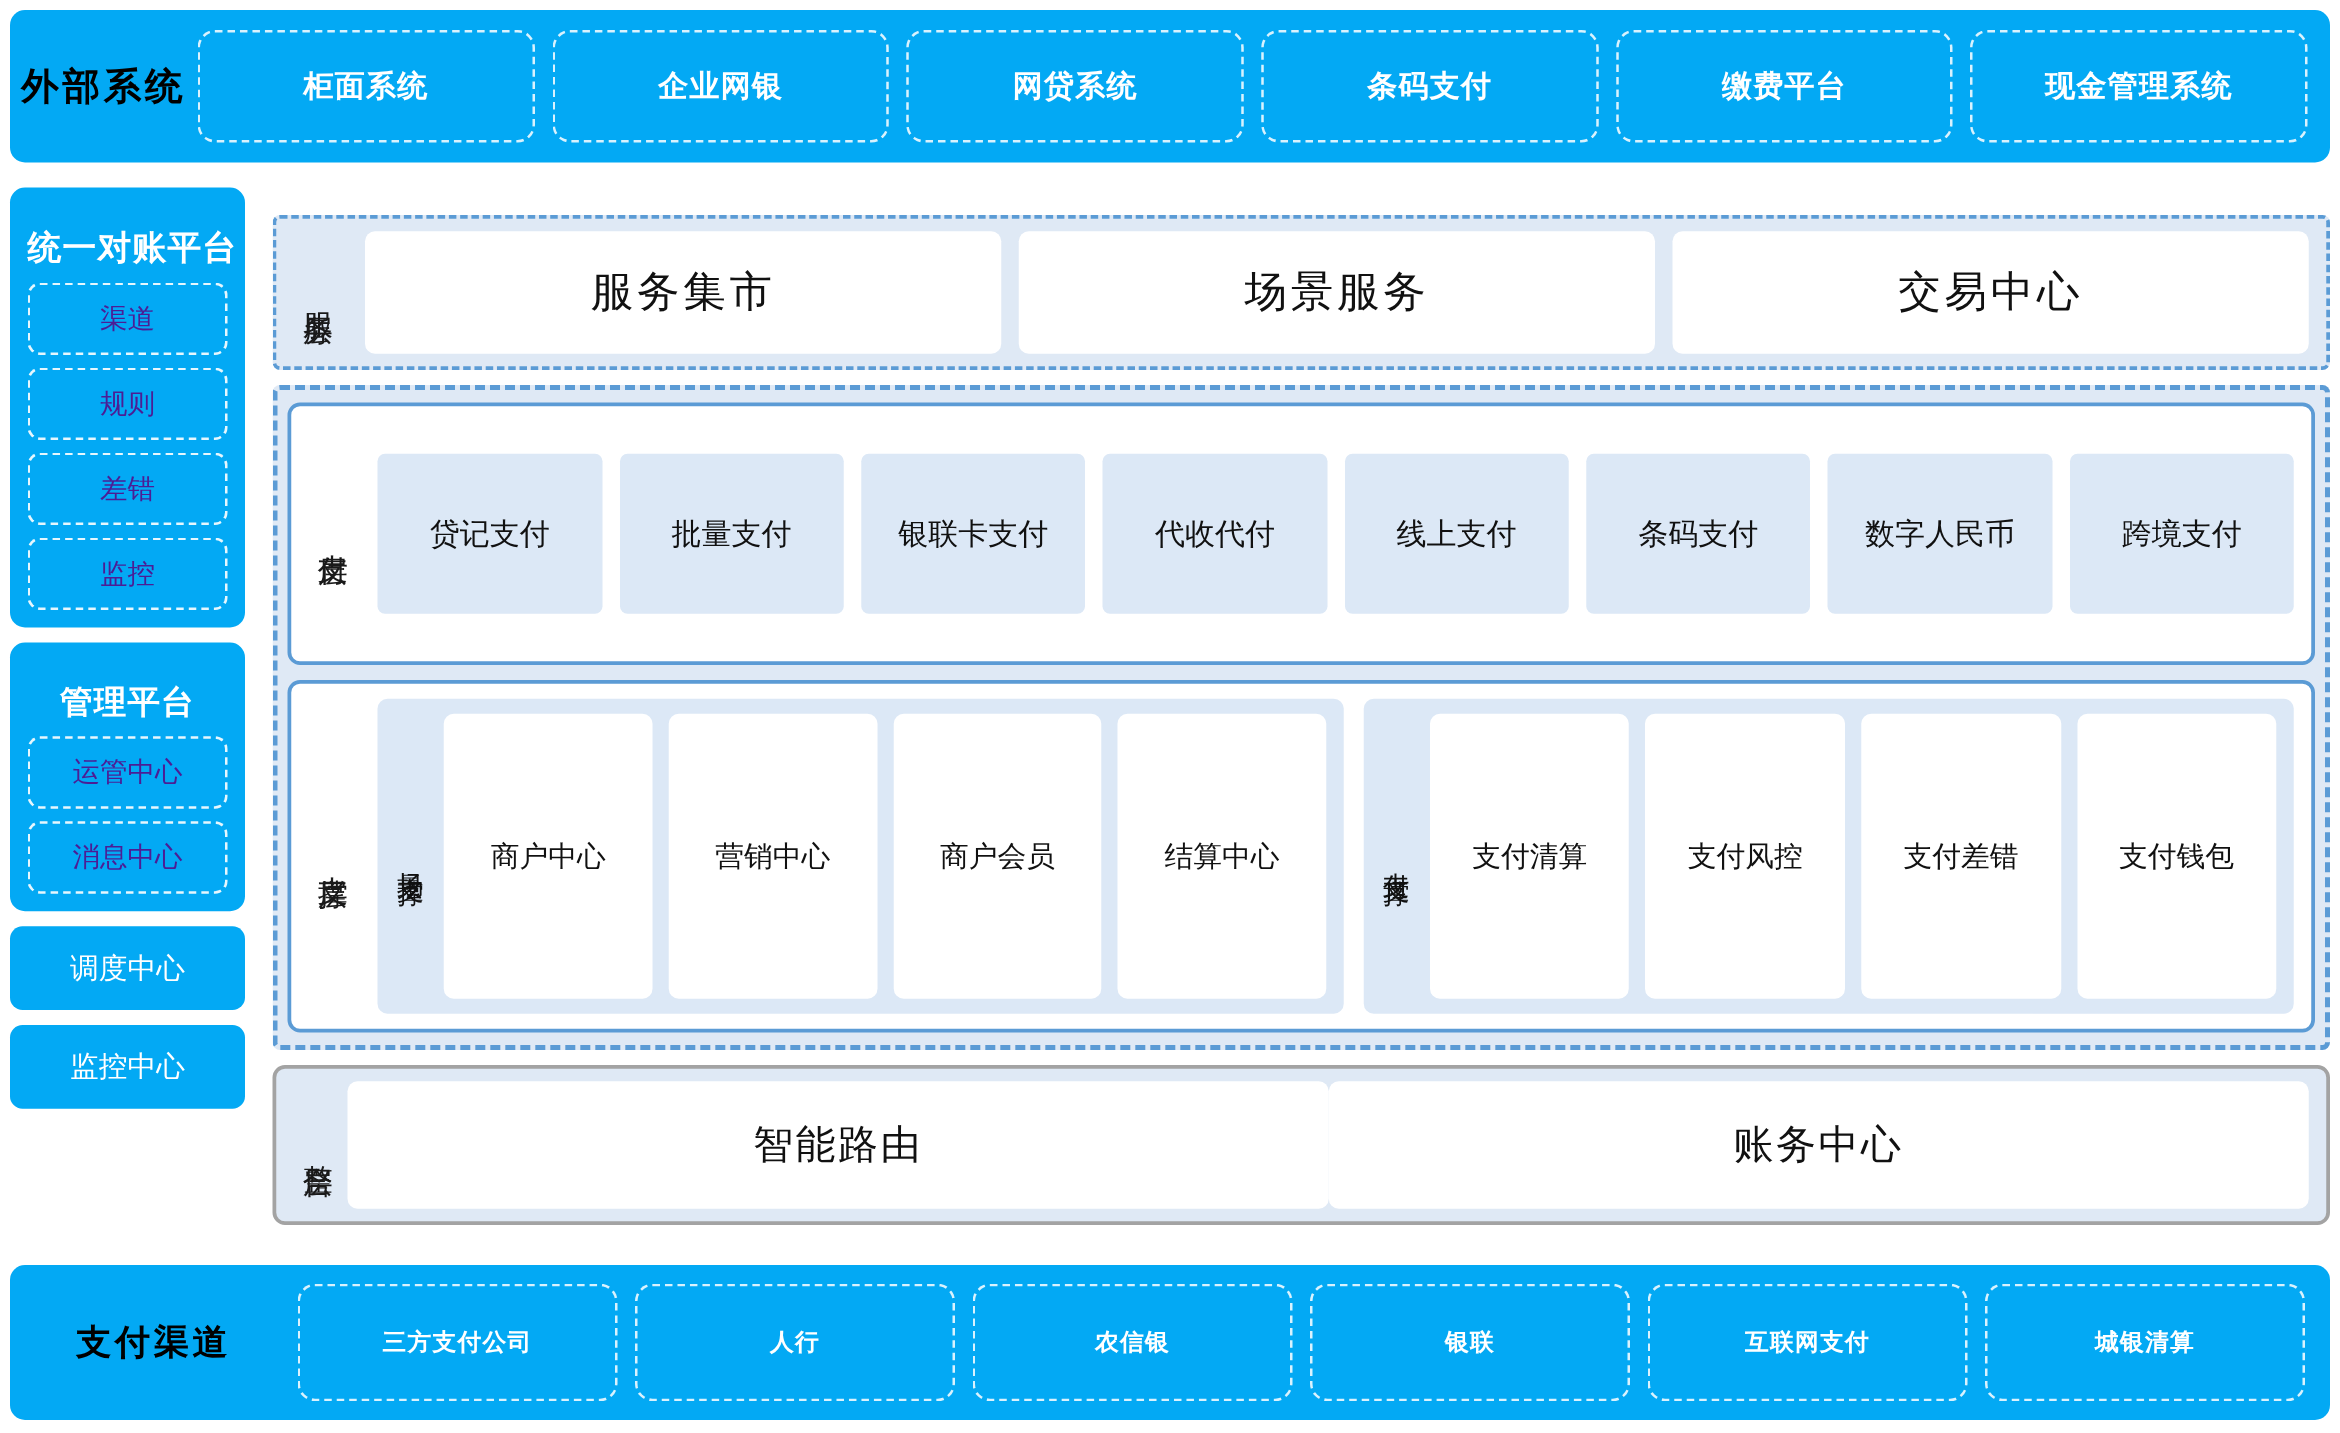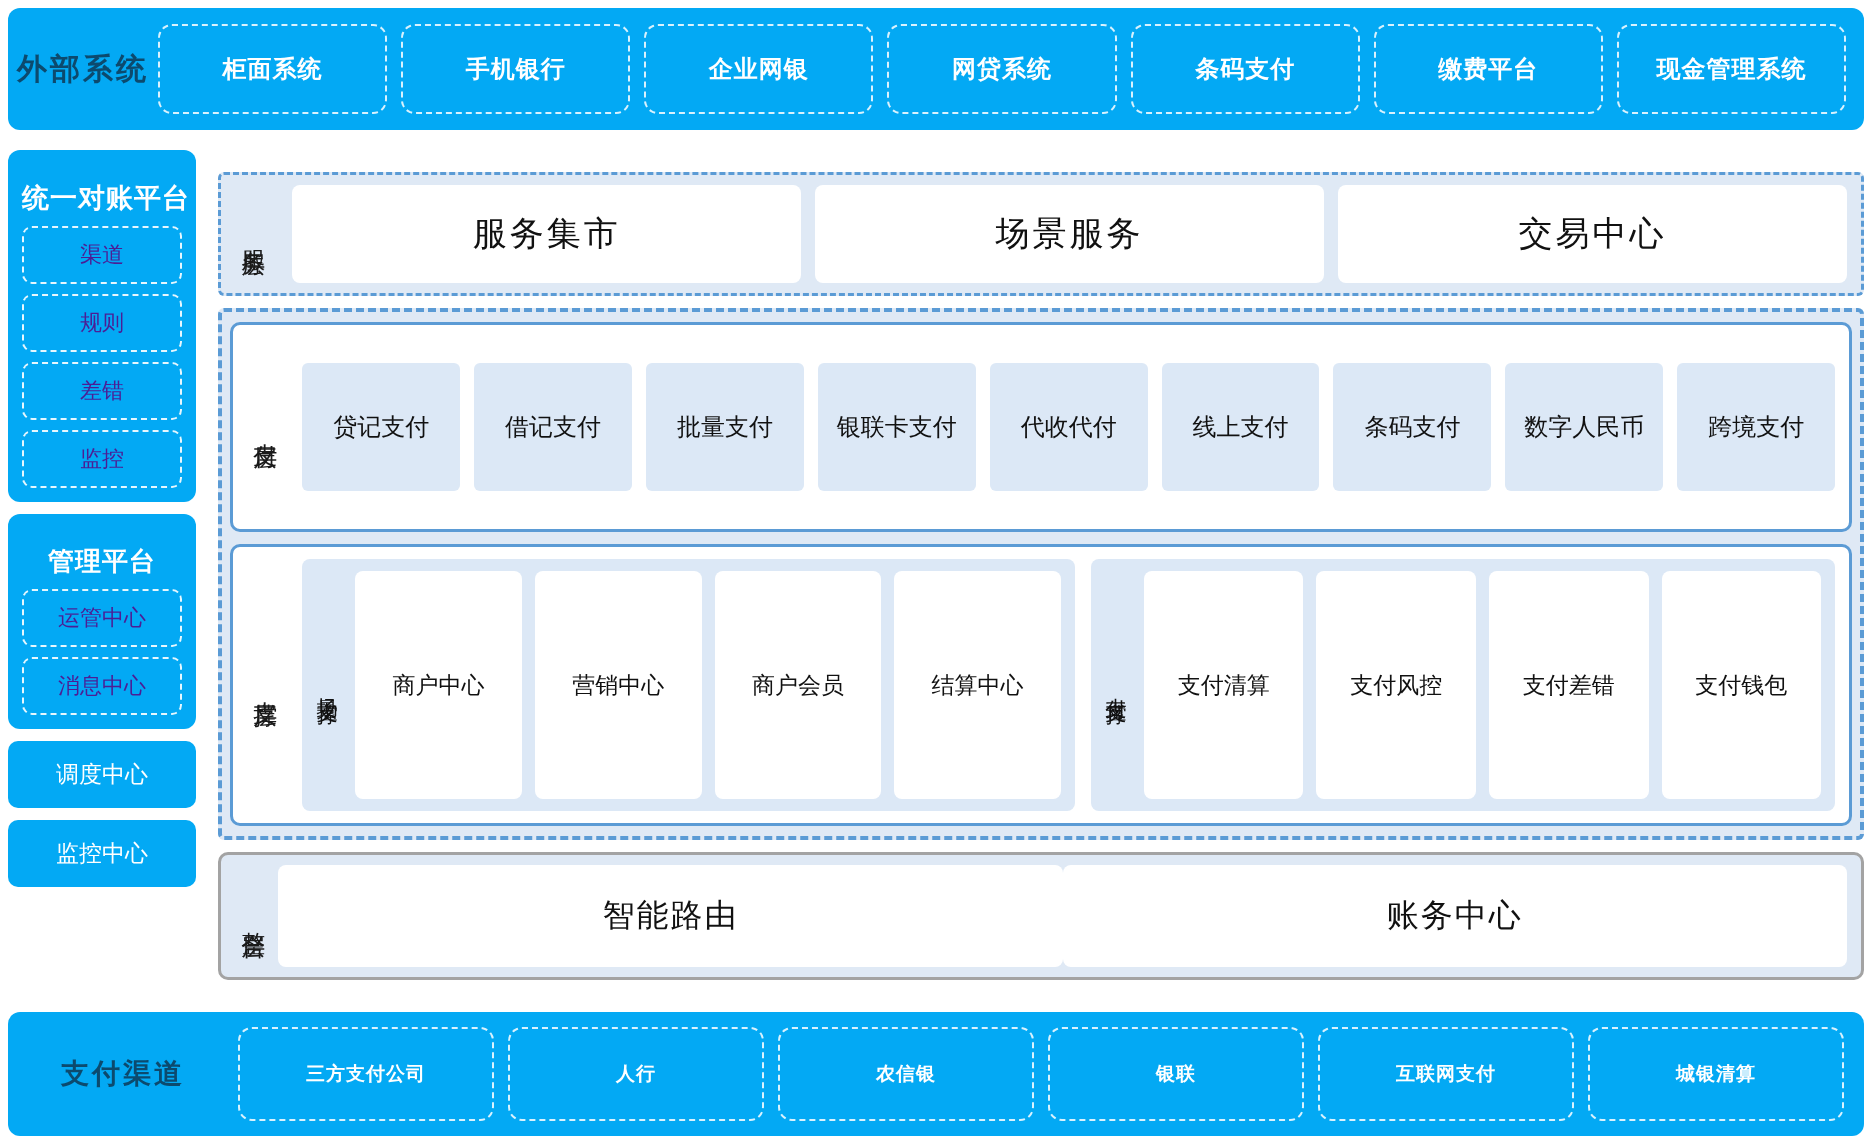--- a/index.html
+++ b/index.html
@@ -30,21 +30,21 @@
 
   
   .band {
     position: absolute;
     background: #03A9F4;
     border-radius: 12px;
     display: flex;
     align-items: center;
   }
   .band-title {
-    color: #0c4a6e;
+    color: #000000;
     font-size: 30px;
     font-weight: 700;
     letter-spacing: 3px;
     white-space: nowrap;
     text-align: center;
   }
   .band-items {
     display: flex;
     flex: 1;
     height: 100%;
@@ -242,21 +242,20 @@
 </style>
 </head>
 <body>
 
 <div id="page">
 
   <div class="band" id="top-band">
     <div class="band-title">外部系统</div>
     <div class="band-items">
       <div class="band-chip">柜面系统</div>
-      <div class="band-chip">手机银行</div>
       <div class="band-chip">企业网银</div>
       <div class="band-chip">网贷系统</div>
       <div class="band-chip">条码支付</div>
       <div class="band-chip">缴费平台</div>
       <div class="band-chip">现金管理系统</div>
     </div>
   </div>
 
   <div id="left-col">
 
@@ -286,21 +285,20 @@
       <div class="white-card">场景服务</div>
       <div class="white-card">交易中心</div>
     </div>
 
     <div id="mid-container">
 
       <div class="inner-panel" id="payment-layer">
         <div class="layer-label vtext">支付层</div>
         <div class="pay-cells">
           <div class="pay-cell">贷记支付</div>
-          <div class="pay-cell">借记支付</div>
           <div class="pay-cell">批量支付</div>
           <div class="pay-cell">银联卡支付</div>
           <div class="pay-cell">代收代付</div>
           <div class="pay-cell">线上支付</div>
           <div class="pay-cell">条码支付</div>
           <div class="pay-cell">数字人民币</div>
           <div class="pay-cell">跨境支付</div>
         </div>
       </div>
 

